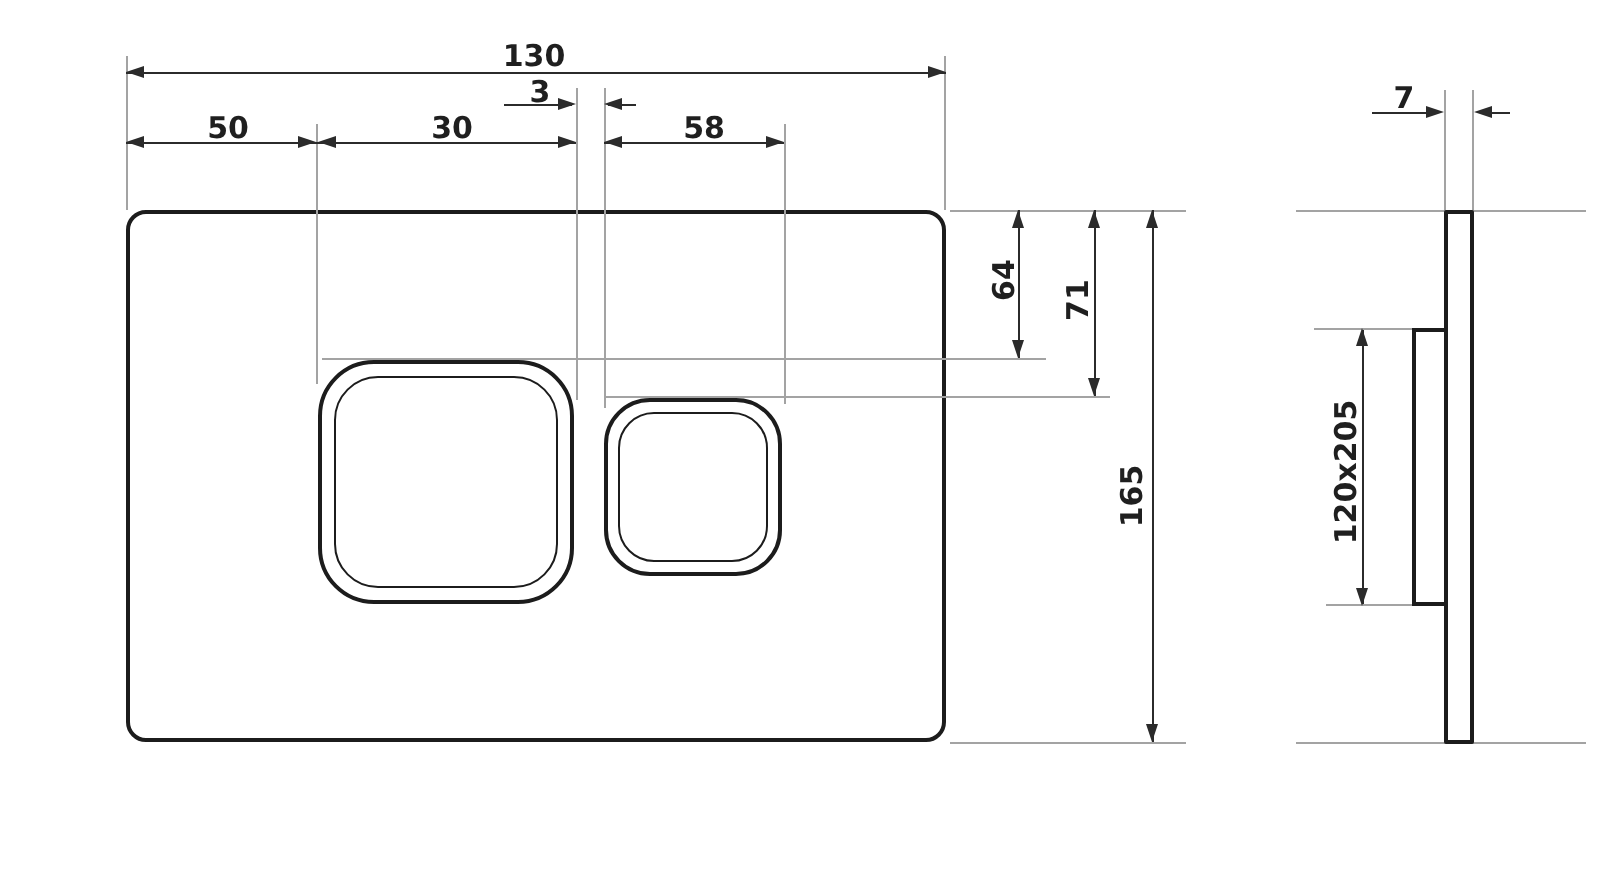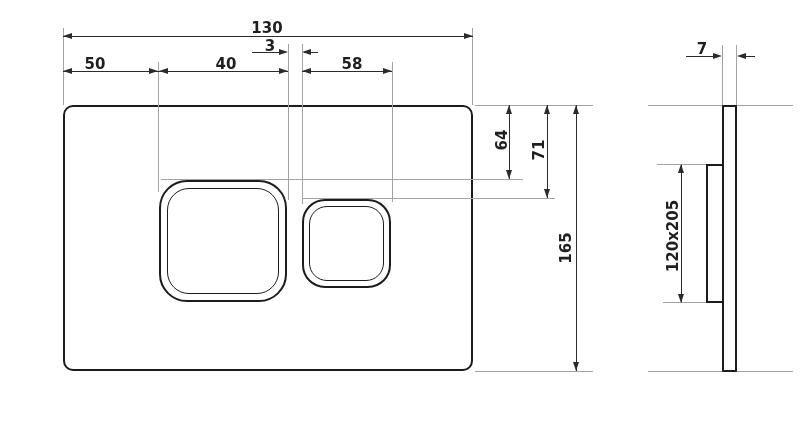--- a/index.html
+++ b/index.html
@@ -64,22 +64,22 @@
     <div class="lbl" style="left:258px;top:38px;width:24px;">3</div>
 
     <div class="dim" style="left:63px;top:71px;width:225px;height:1px;"></div>
     <div class="dim" style="left:302px;top:71px;width:90px;height:1px;"></div>
     <div class="arr l" style="left:63px;top:68px;"></div>
     <div class="arr r" style="left:149px;top:68px;"></div>
     <div class="arr l" style="left:159px;top:68px;"></div>
     <div class="arr r" style="left:279px;top:68px;"></div>
     <div class="arr l" style="left:302px;top:68px;"></div>
     <div class="arr r" style="left:383px;top:68px;"></div>
-    <div class="lbl" style="left:73px;top:56px;width:44px;">50</div>
-    <div class="lbl" style="left:204px;top:56px;width:44px;">40</div>
+    <div class="lbl" style="left:92px;top:56px;width:44px;">50</div>
+    <div class="lbl" style="left:204px;top:56px;width:44px;">30</div>
     <div class="lbl" style="left:330px;top:56px;width:44px;">58</div>
 
     <div class="dim" style="left:509px;top:105px;width:1px;height:74px;"></div>
     <div class="arr u" style="left:506px;top:105px;"></div>
     <div class="arr d" style="left:506px;top:170px;"></div>
     <div class="lbl vlbl" style="left:487px;top:132px;width:30px;height:16px;">64</div>
 
     <div class="dim" style="left:547px;top:105px;width:1px;height:93px;"></div>
     <div class="arr u" style="left:544px;top:105px;"></div>
     <div class="arr d" style="left:544px;top:189px;"></div>

